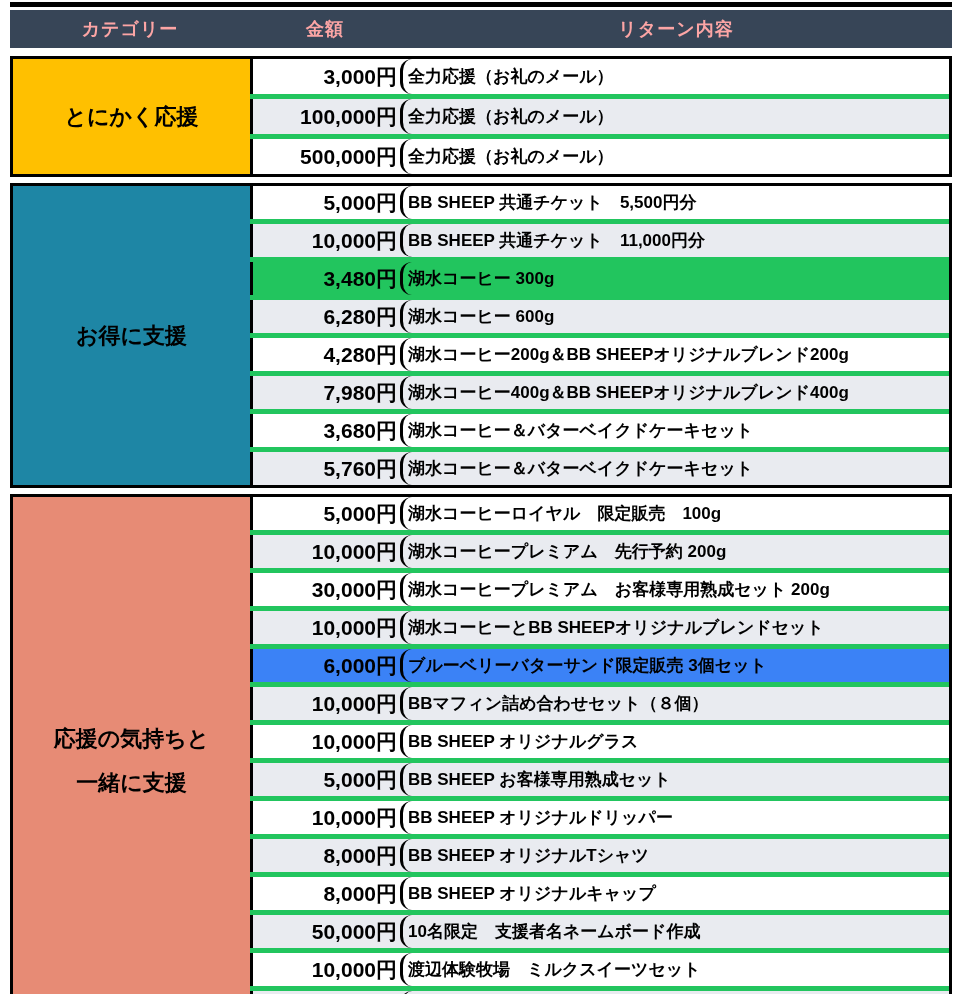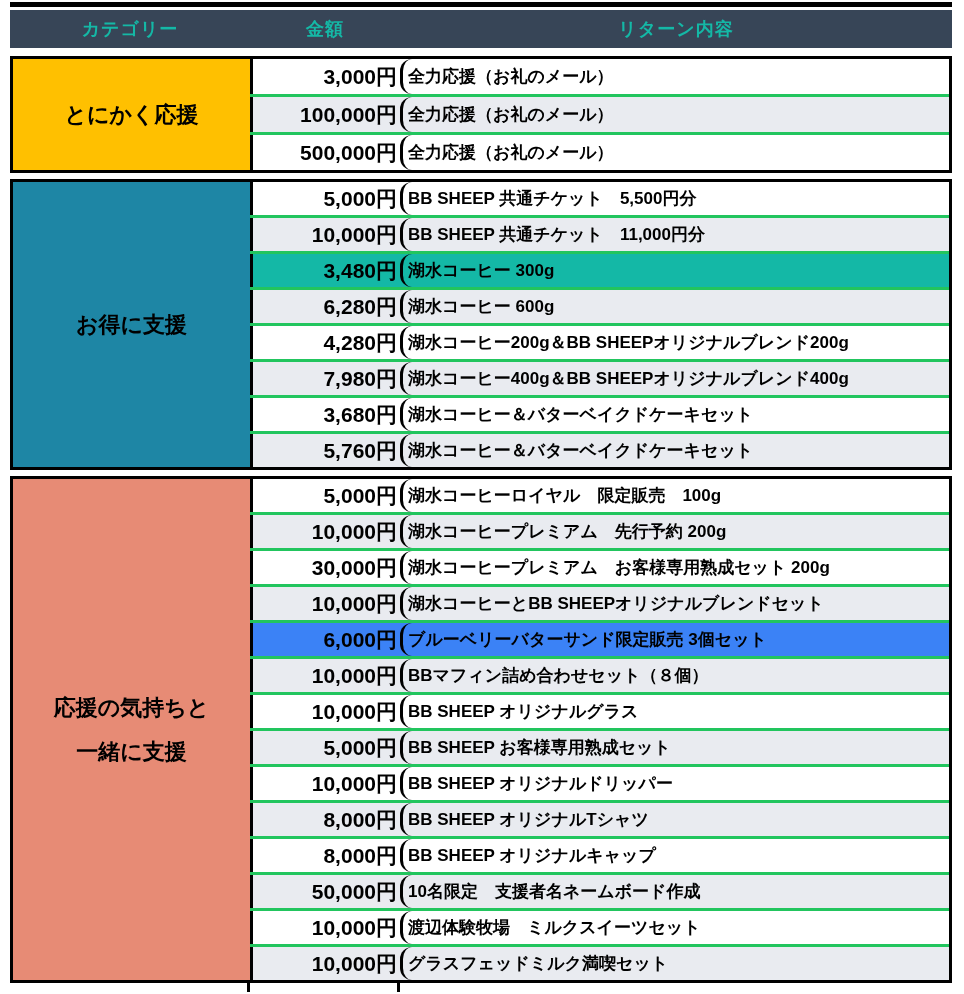--- a/index.html
+++ b/index.html
@@ -14,41 +14,41 @@
   .hdr{margin-top:3px;height:38px;display:flex;align-items:center;font-size:18px;letter-spacing:1px;}
   .hdr-c1{width:240px;text-align:center;}
   .hdr-c2{width:150px;text-align:center;}
   .hdr-c3{flex:1;text-align:center;}
   .hgap{height:8px;}
   .ggap{height:6px;}
   .group{border:3px solid #000;display:flex;}
   .cat{width:237px;display:flex;flex-direction:column;justify-content:center;align-items:center;
        font-size:22px;line-height:2;text-align:center;}
   .rows{flex:1;display:flex;flex-direction:column;}
-  .row{display:flex;border-top:3px solid #22c55e;}
+  .row{display:flex;border-top:5px solid #22c55e;}
   .row:first-child{border-top:none;}
   .amt{width:150px;box-sizing:border-box;border-left:3px solid #000;
        display:flex;align-items:center;justify-content:flex-end;
        padding-right:3px;font-size:21px;white-space:nowrap;}
   .det{flex:1;box-sizing:border-box;border-left:3px solid #000;
        display:flex;align-items:center;padding-left:5px;font-size:17px;white-space:nowrap;overflow:hidden;border-radius:12px;}
   .stubs{position:relative;height:9px;}
   .stub{position:absolute;top:0;width:3px;height:9px;background:#000;}
   .stub1{left:237px;}
   .stub2{left:387px;}
 </style>
 </head>
 <body>
 
 <div class="page">
   <div class="tbl">
 
     <div class="topbar"></div>
 
-    <div class="hdr" id="hdr" style="background: rgb(55, 69, 87); color: #14b8a6;">
+    <div class="hdr" id="hdr" style="background: rgb(55, 69, 87); color: #fca5a5;">
       <div class="hdr-c1">カテゴリー</div>
       <div class="hdr-c2">金額</div>
       <div class="hdr-c3">リターン内容</div>
     </div>
 
     <div class="hgap"></div>
 
     <div id="groups">
         <div class="group">
           <div class="cat" style="background: rgb(255, 192, 0);">
@@ -76,21 +76,21 @@
           </div>
           <div class="rows">
             <div class="row" style="height: 33px; background: rgb(255, 255, 255);">
               <div class="amt">5,000円</div>
               <div class="det">BB SHEEP 共通チケット　5,500円分</div>
             </div>
             <div class="row" style="height: 33px; background: rgb(233, 235, 240);">
               <div class="amt">10,000円</div>
               <div class="det">BB SHEEP 共通チケット　11,000円分</div>
             </div>
-            <div class="row" style="height: 33px; background: #14b8a6;">
+            <div class="row" style="height: 33px; background: #22c55e;">
               <div class="amt">3,480円</div>
               <div class="det">湖水コーヒー 300g</div>
             </div>
             <div class="row" style="height: 33px; background: rgb(233, 235, 240);">
               <div class="amt">6,280円</div>
               <div class="det">湖水コーヒー 600g</div>
             </div>
             <div class="row" style="height: 33px; background: rgb(255, 255, 255);">
               <div class="amt">4,280円</div>
               <div class="det">湖水コーヒー200g＆BB SHEEPオリジナルブレンド200g</div>

